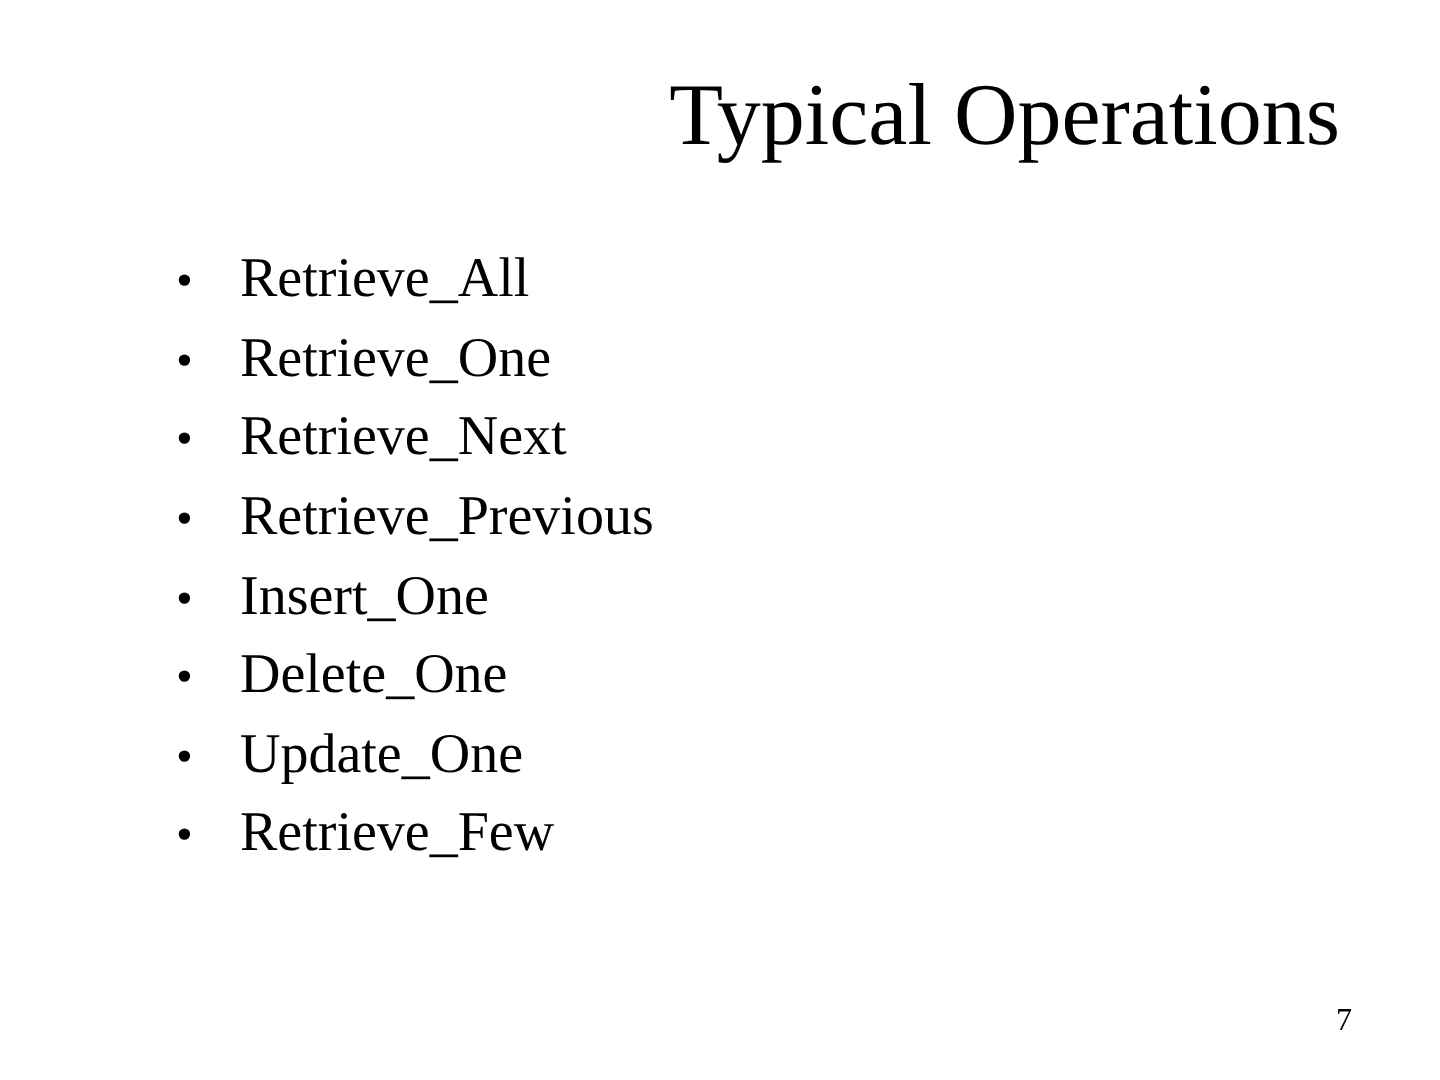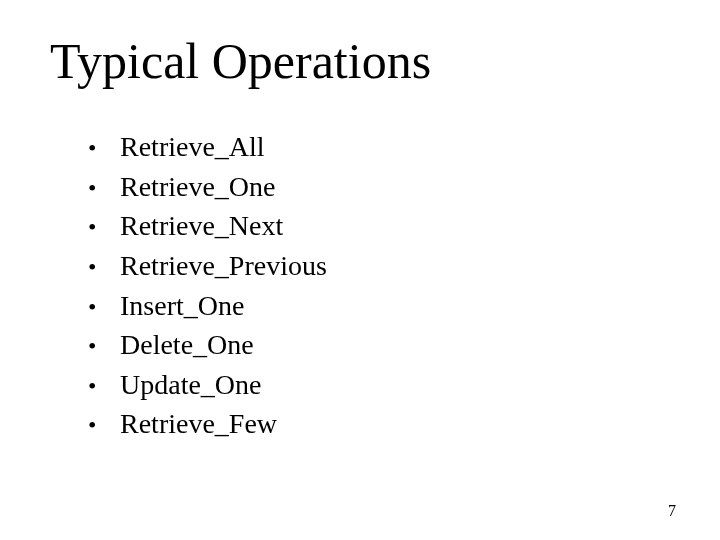--- a/index.html
+++ b/index.html
@@ -15,22 +15,22 @@
       position: relative;
       overflow: hidden;
     }
     .slide {
       width: 100%;
       height: 100%;
       padding: 28px 50px 30px 50px;
       position: relative;
     }
     .title {
-      text-align: left;
-      font-size: 50px;
+      text-align: right;
+      font-size: 44px;
       font-weight: normal;
       color: #000;
       margin-bottom: 38px;
       margin-top: 4px;
     }
     .bullet-list {
       list-style: none;
       padding-left: 38px;
     }
     .bullet-item {

